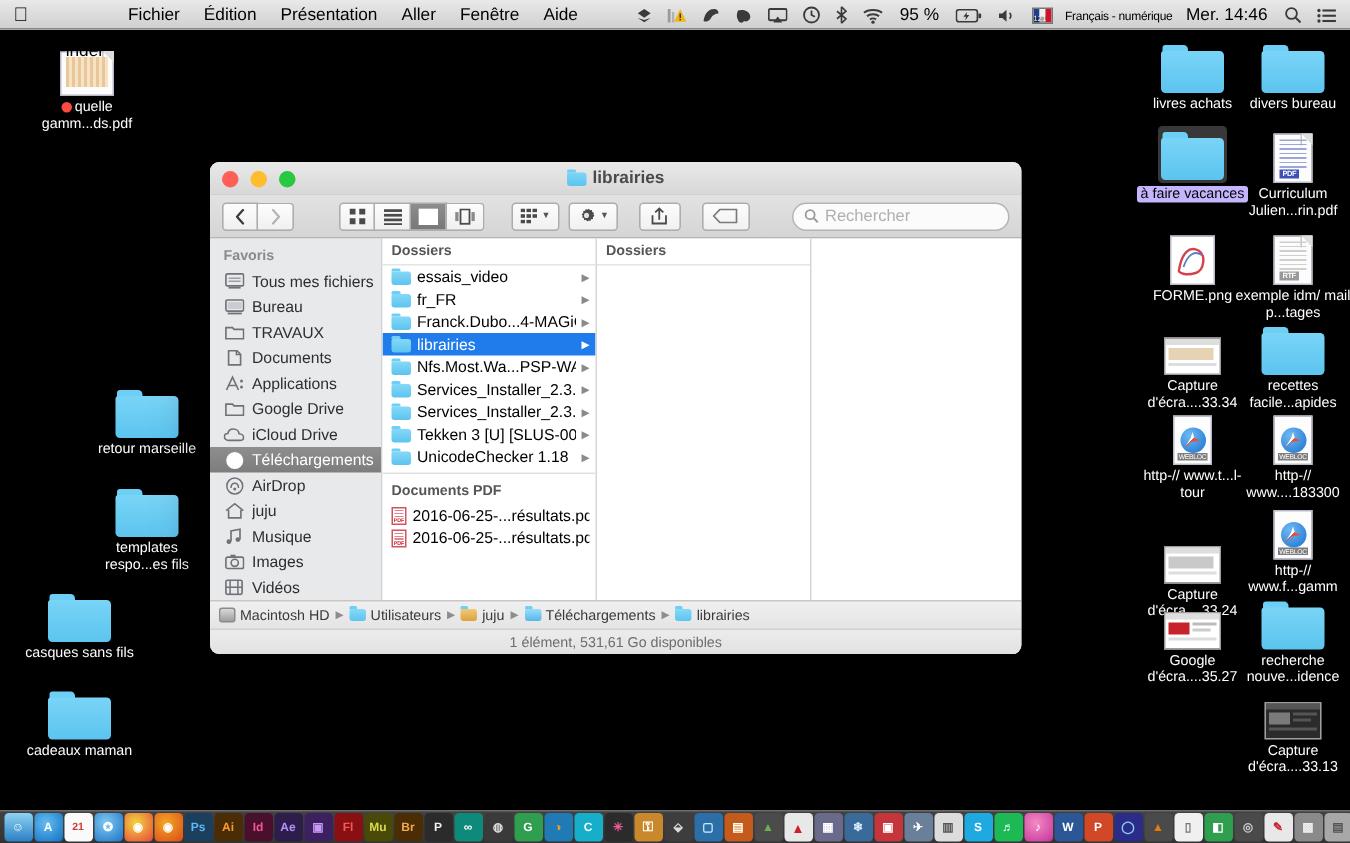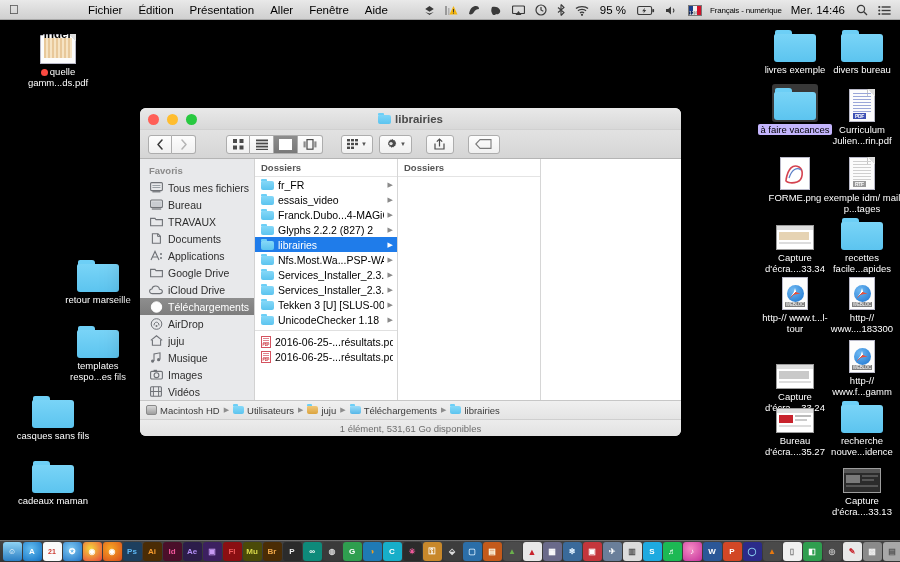--- a/index.html
+++ b/index.html
@@ -14,21 +14,21 @@
   #menubar {
     position: absolute; top: 0; left: 0; width: 900px; height: 20px;
     background: linear-gradient(to bottom, #e9e9e9 0%, #dcdcdc 50%, #d0d0d0 100%);
     border-bottom: 1px solid #a8a8a8;
     display: flex; align-items: center;
     font-size: 11.5px; color: #000;
     z-index: 100;
   }
   .mb-apple { padding: 0 10px 0 9px; font-size: 13px; line-height: 1; }
   .mb-item { padding: 0 8px; white-space: nowrap; line-height: 20px; }
-  .mb-item.bold { font-weight: bold; margin-top: 48px; }
+  .mb-item.bold { font-weight: normal; margin-top: 48px; }
   #menubar-right {
     position: absolute; right: 4px; top: 0; height: 20px;
     display: flex; align-items: center; gap: 0px;
   }
   .mbr { padding: 0 5px; display: flex; align-items: center; height: 20px; }
   .mbr svg { display: block; }
   .mbr-text { font-size: 11.5px; padding: 0 6px; white-space: nowrap; }
   .mbr-small { font-size: 8px; padding: 0 3px; white-space: nowrap; letter-spacing: -0.2px; }
   .flagicon { width: 14px; height: 11px; position: relative; overflow: hidden; border: 0.5px solid #777; }
   .flagicon i { position: absolute; top: 0; height: 100%; width: 33.4%; }
@@ -381,21 +381,21 @@
     <div class="dlabel">cadeaux maman</div>
   </div>
 
   <div class="dicon" style="left:755px; top:24px;">
     <div class="glyph">
         <div class="folder">
           <div class="tab"></div>
           <div class="body"></div>
         </div>
       </div>
-    <div class="dlabel">livres exemple</div>
+    <div class="dlabel">livres achats</div>
   </div>
 
   <div class="dicon" style="left:822px; top:24px;">
     <div class="glyph">
         <div class="folder">
           <div class="tab"></div>
           <div class="body"></div>
         </div>
       </div>
     <div class="dlabel">divers bureau</div>
@@ -510,21 +510,21 @@
   <div class="dicon" style="left:755px; top:395px;">
     <div class="glyph">
       <div class="shot">
           <div class="bar"></div>
           <div class="c1"></div>
           <div class="c2"></div>
           <div class="c3"></div>
           <div class="c4"></div>
         </div>
     </div>
-    <div class="dlabel">Bureau d'écra....35.27</div>
+    <div class="dlabel">Google d'écra....35.27</div>
   </div>
 
   <div class="dicon" style="left:822px; top:395px;">
     <div class="glyph">
         <div class="folder">
           <div class="tab"></div>
           <div class="body"></div>
         </div>
       </div>
     <div class="dlabel">recherche nouve...idence</div>
@@ -636,20 +636,27 @@
           <path d="M5.5 8.5 L5.5 1 M2.8 3.6 L5.5 1 L8.2 3.6" stroke="#4a4a4a" stroke-width="1.2" fill="none"></path>
         </svg>
     </div>
 
     <div class="tbtn single" style="margin-left:8px; min-width:32px;">
       <svg width="17" height="10" viewBox="0 0 17 10">
           <path d="M5 0.6 L16 0.6 L16 9.4 L5 9.4 L0.8 5 Z" fill="none" stroke="#7a7a7a" stroke-width="1.1"></path>
         </svg>
     </div>
 
+    <div id="searchbox">
+      <svg width="10" height="10" viewBox="0 0 10 10">
+          <circle cx="4.1" cy="4.1" r="3" fill="none" stroke="#9a9a9a" stroke-width="1.2"></circle>
+          <path d="M6.4 6.4 L9.2 9.2" stroke="#9a9a9a" stroke-width="1.3"></path>
+        </svg>
+      <span class="ph">Rechercher</span>
+    </div>
   </div>
 
   <div id="winbody">
 
     <div id="sidebar">
       <div class="sb-head">Favoris</div>
 
       <div class="sb-item">
         <span class="sb-ico">
             <svg width="13" height="11" viewBox="0 0 13 11">
@@ -772,50 +779,42 @@
         <span class="sb-lbl">Vidéos</span>
       </div>
 
     </div>
 
     <div id="columns">
 
       <div class="col col1">
         <div class="col-head">Dossiers</div>
 
+        <div class="row">
+          <span class="rowfolder">
+              <span class="t"></span>
+              <span class="b"></span>
+            </span>
+          <span class="nm">essais_video</span>
+          <span class="arw">▶</span>
+        </div>
         <div class="row">
           <span class="rowfolder">
               <span class="t"></span>
               <span class="b"></span>
             </span>
           <span class="nm">fr_FR</span>
           <span class="arw">▶</span>
         </div>
         <div class="row">
           <span class="rowfolder">
               <span class="t"></span>
               <span class="b"></span>
             </span>
-          <span class="nm">essais_video</span>
-          <span class="arw">▶</span>
-        </div>
-        <div class="row">
-          <span class="rowfolder">
-              <span class="t"></span>
-              <span class="b"></span>
-            </span>
           <span class="nm">Franck.Dubo...4-MAGiCAL</span>
-          <span class="arw">▶</span>
-        </div>
-        <div class="row">
-          <span class="rowfolder">
-              <span class="t"></span>
-              <span class="b"></span>
-            </span>
-          <span class="nm">Glyphs 2.2.2 (827) 2</span>
           <span class="arw">▶</span>
         </div>
         <div class="row sel">
           <span class="rowfolder">
               <span class="t"></span>
               <span class="b"></span>
             </span>
           <span class="nm">librairies</span>
           <span class="arw">▶</span>
         </div>
@@ -854,20 +853,21 @@
         <div class="row">
           <span class="rowfolder">
               <span class="t"></span>
               <span class="b"></span>
             </span>
           <span class="nm">UnicodeChecker 1.18</span>
           <span class="arw">▶</span>
         </div>
 
         <div class="col-sep"></div>
+        <div class="col-head" style="border:none;">Documents PDF</div>
 
         <div class="row">
           <span class="rowpdf"></span>
           <span class="nm">2016-06-25-...résultats.pdf</span>
         </div>
         <div class="row">
           <span class="rowpdf"></span>
           <span class="nm">2016-06-25-...résultats.pdf</span>
         </div>
 

